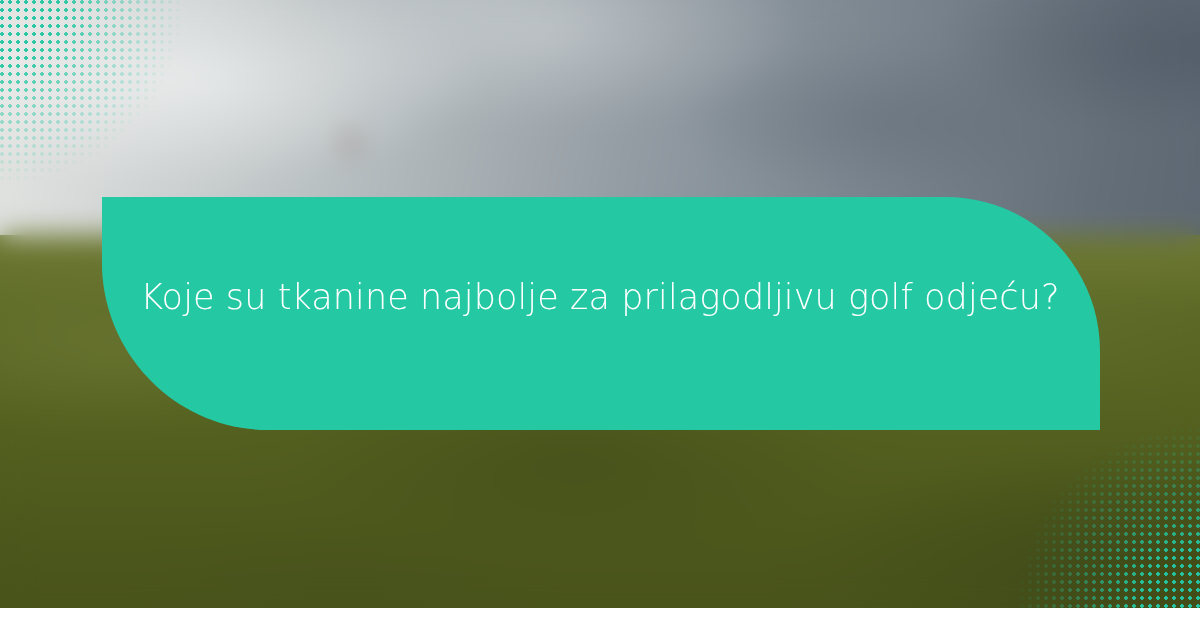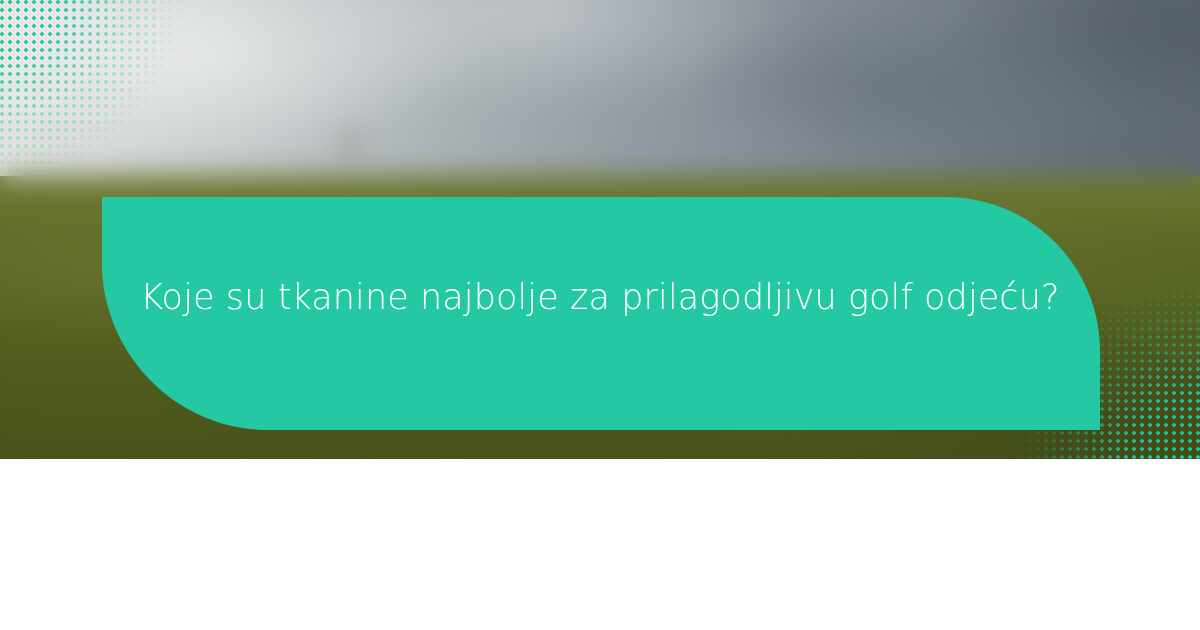--- a/index.html
+++ b/index.html
@@ -9,21 +9,21 @@
   body {
     width: 1200px;
     height: 630px;
     overflow: hidden;
     font-family: "DejaVu Sans", sans-serif;
   }
 
   .stage {
     position: relative;
     width: 1200px;
-    height: 459px;
+    height: 608px;
     overflow: hidden;
     background: #5a6068;
   }
 
   
   .bg-photo {
     position: absolute;
     inset: -40px;
     overflow: hidden;
   }

